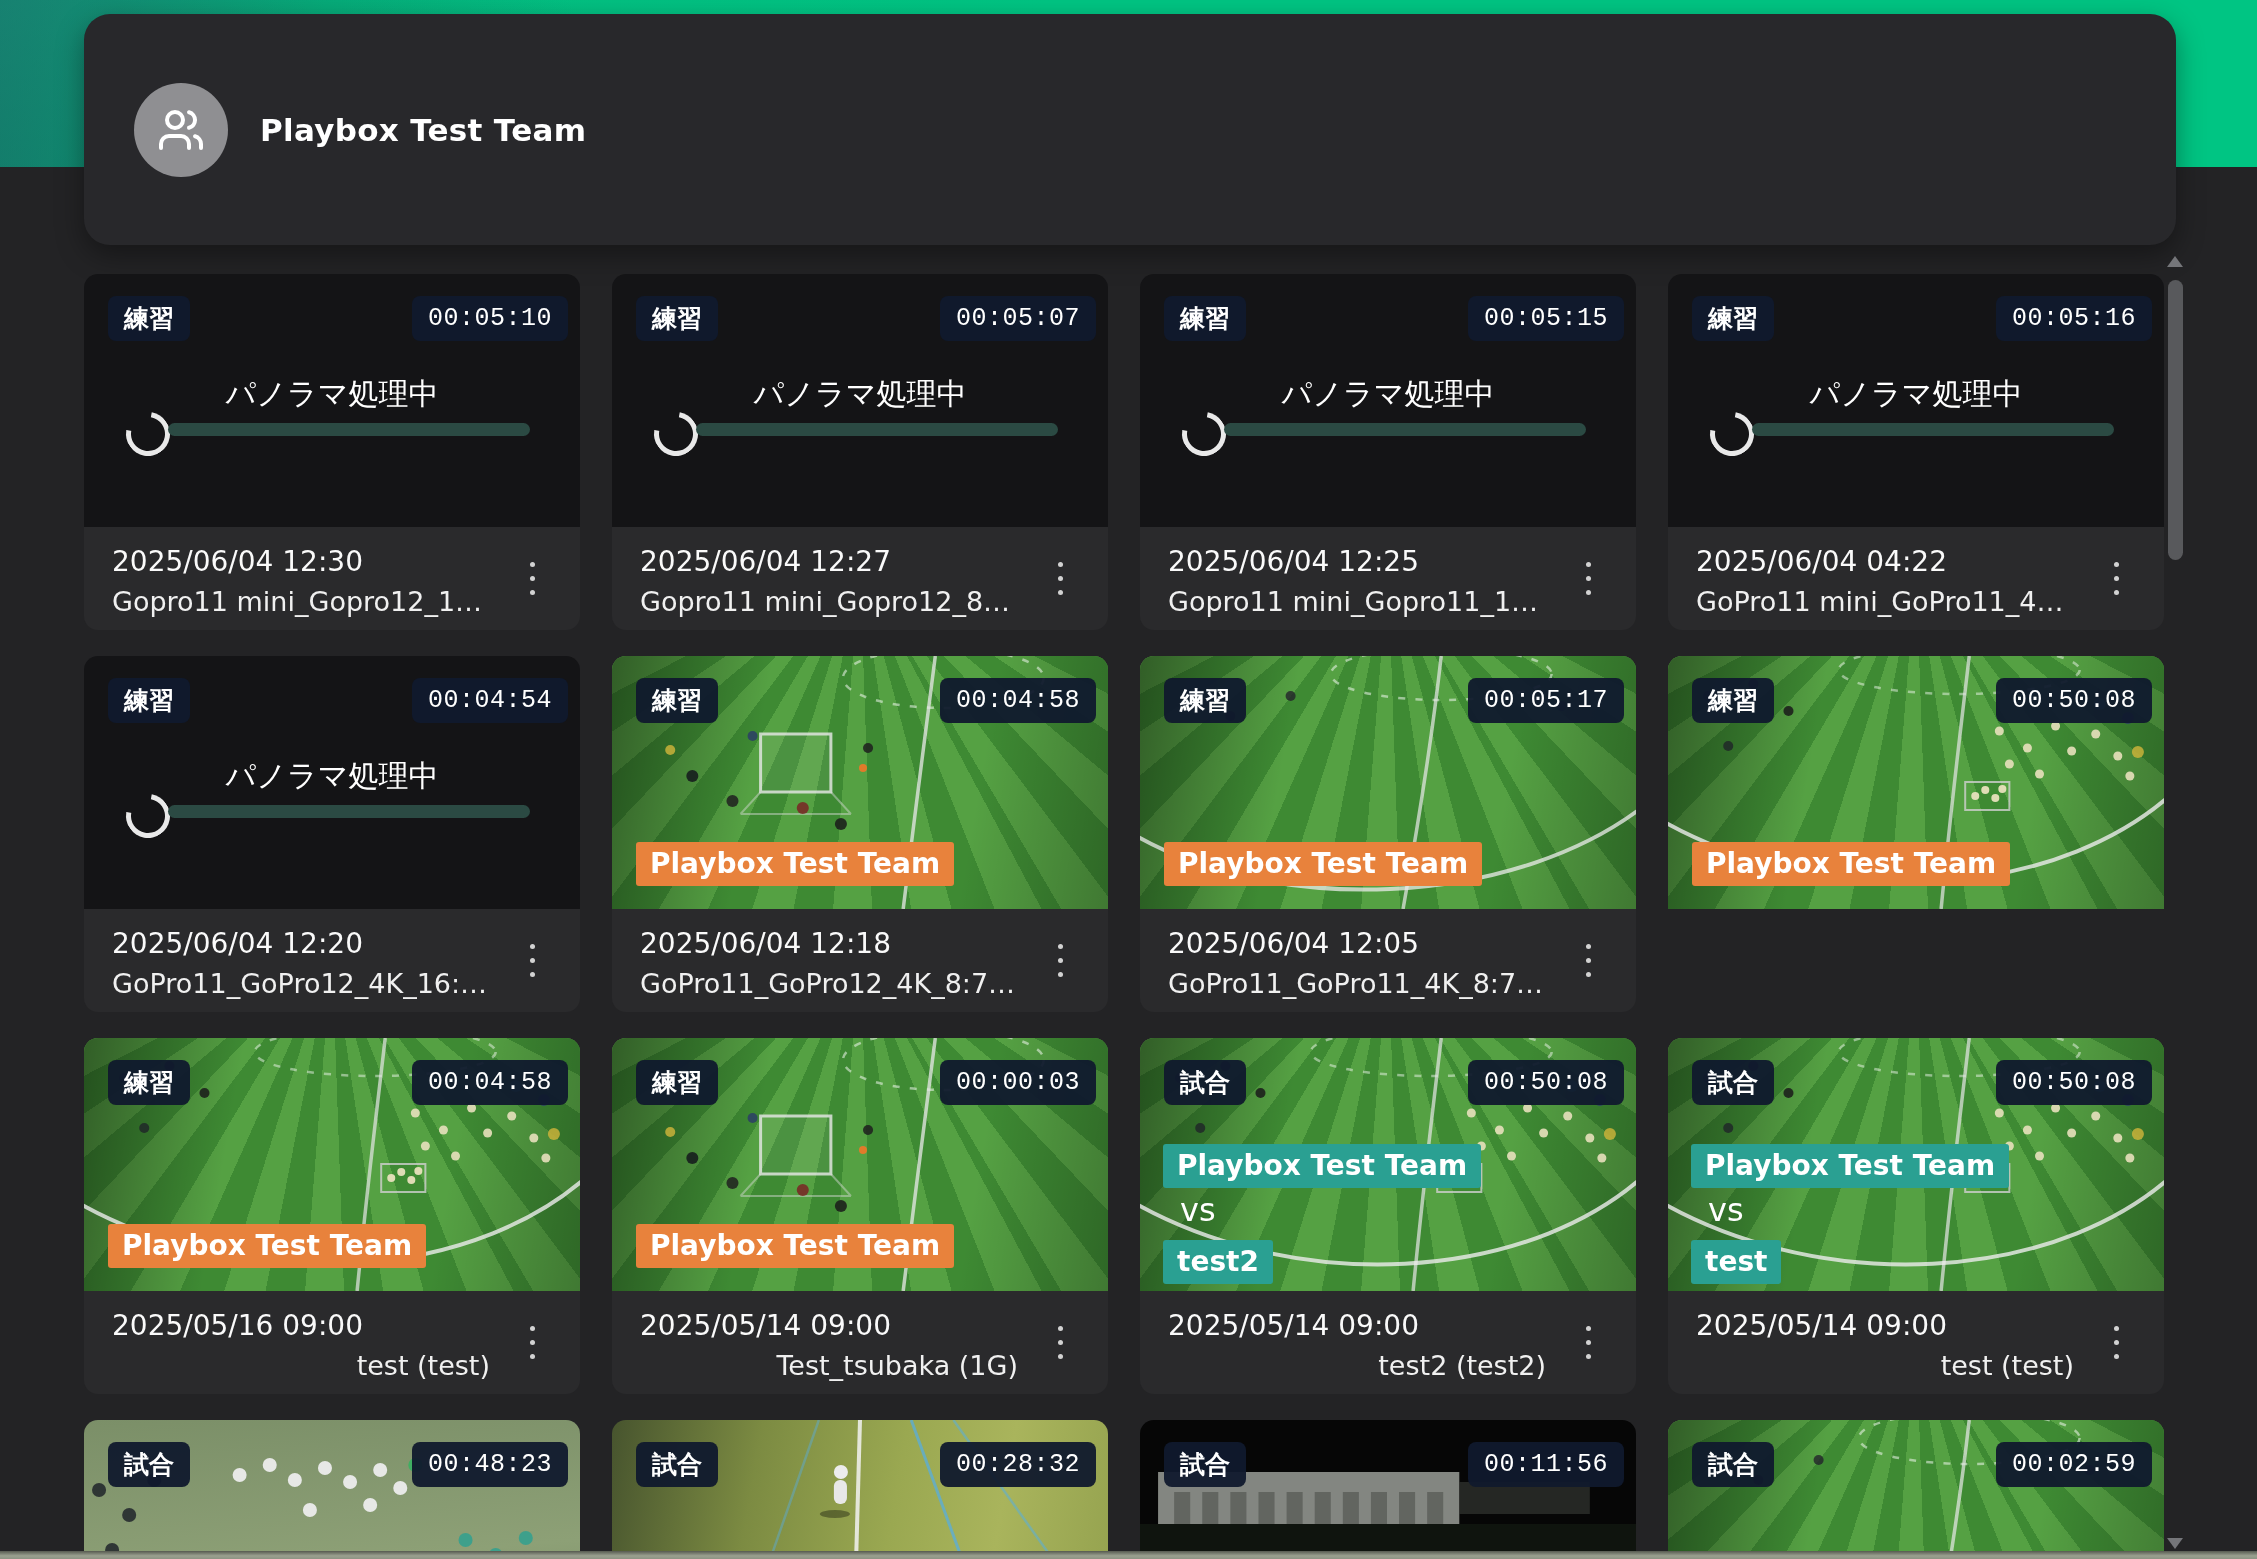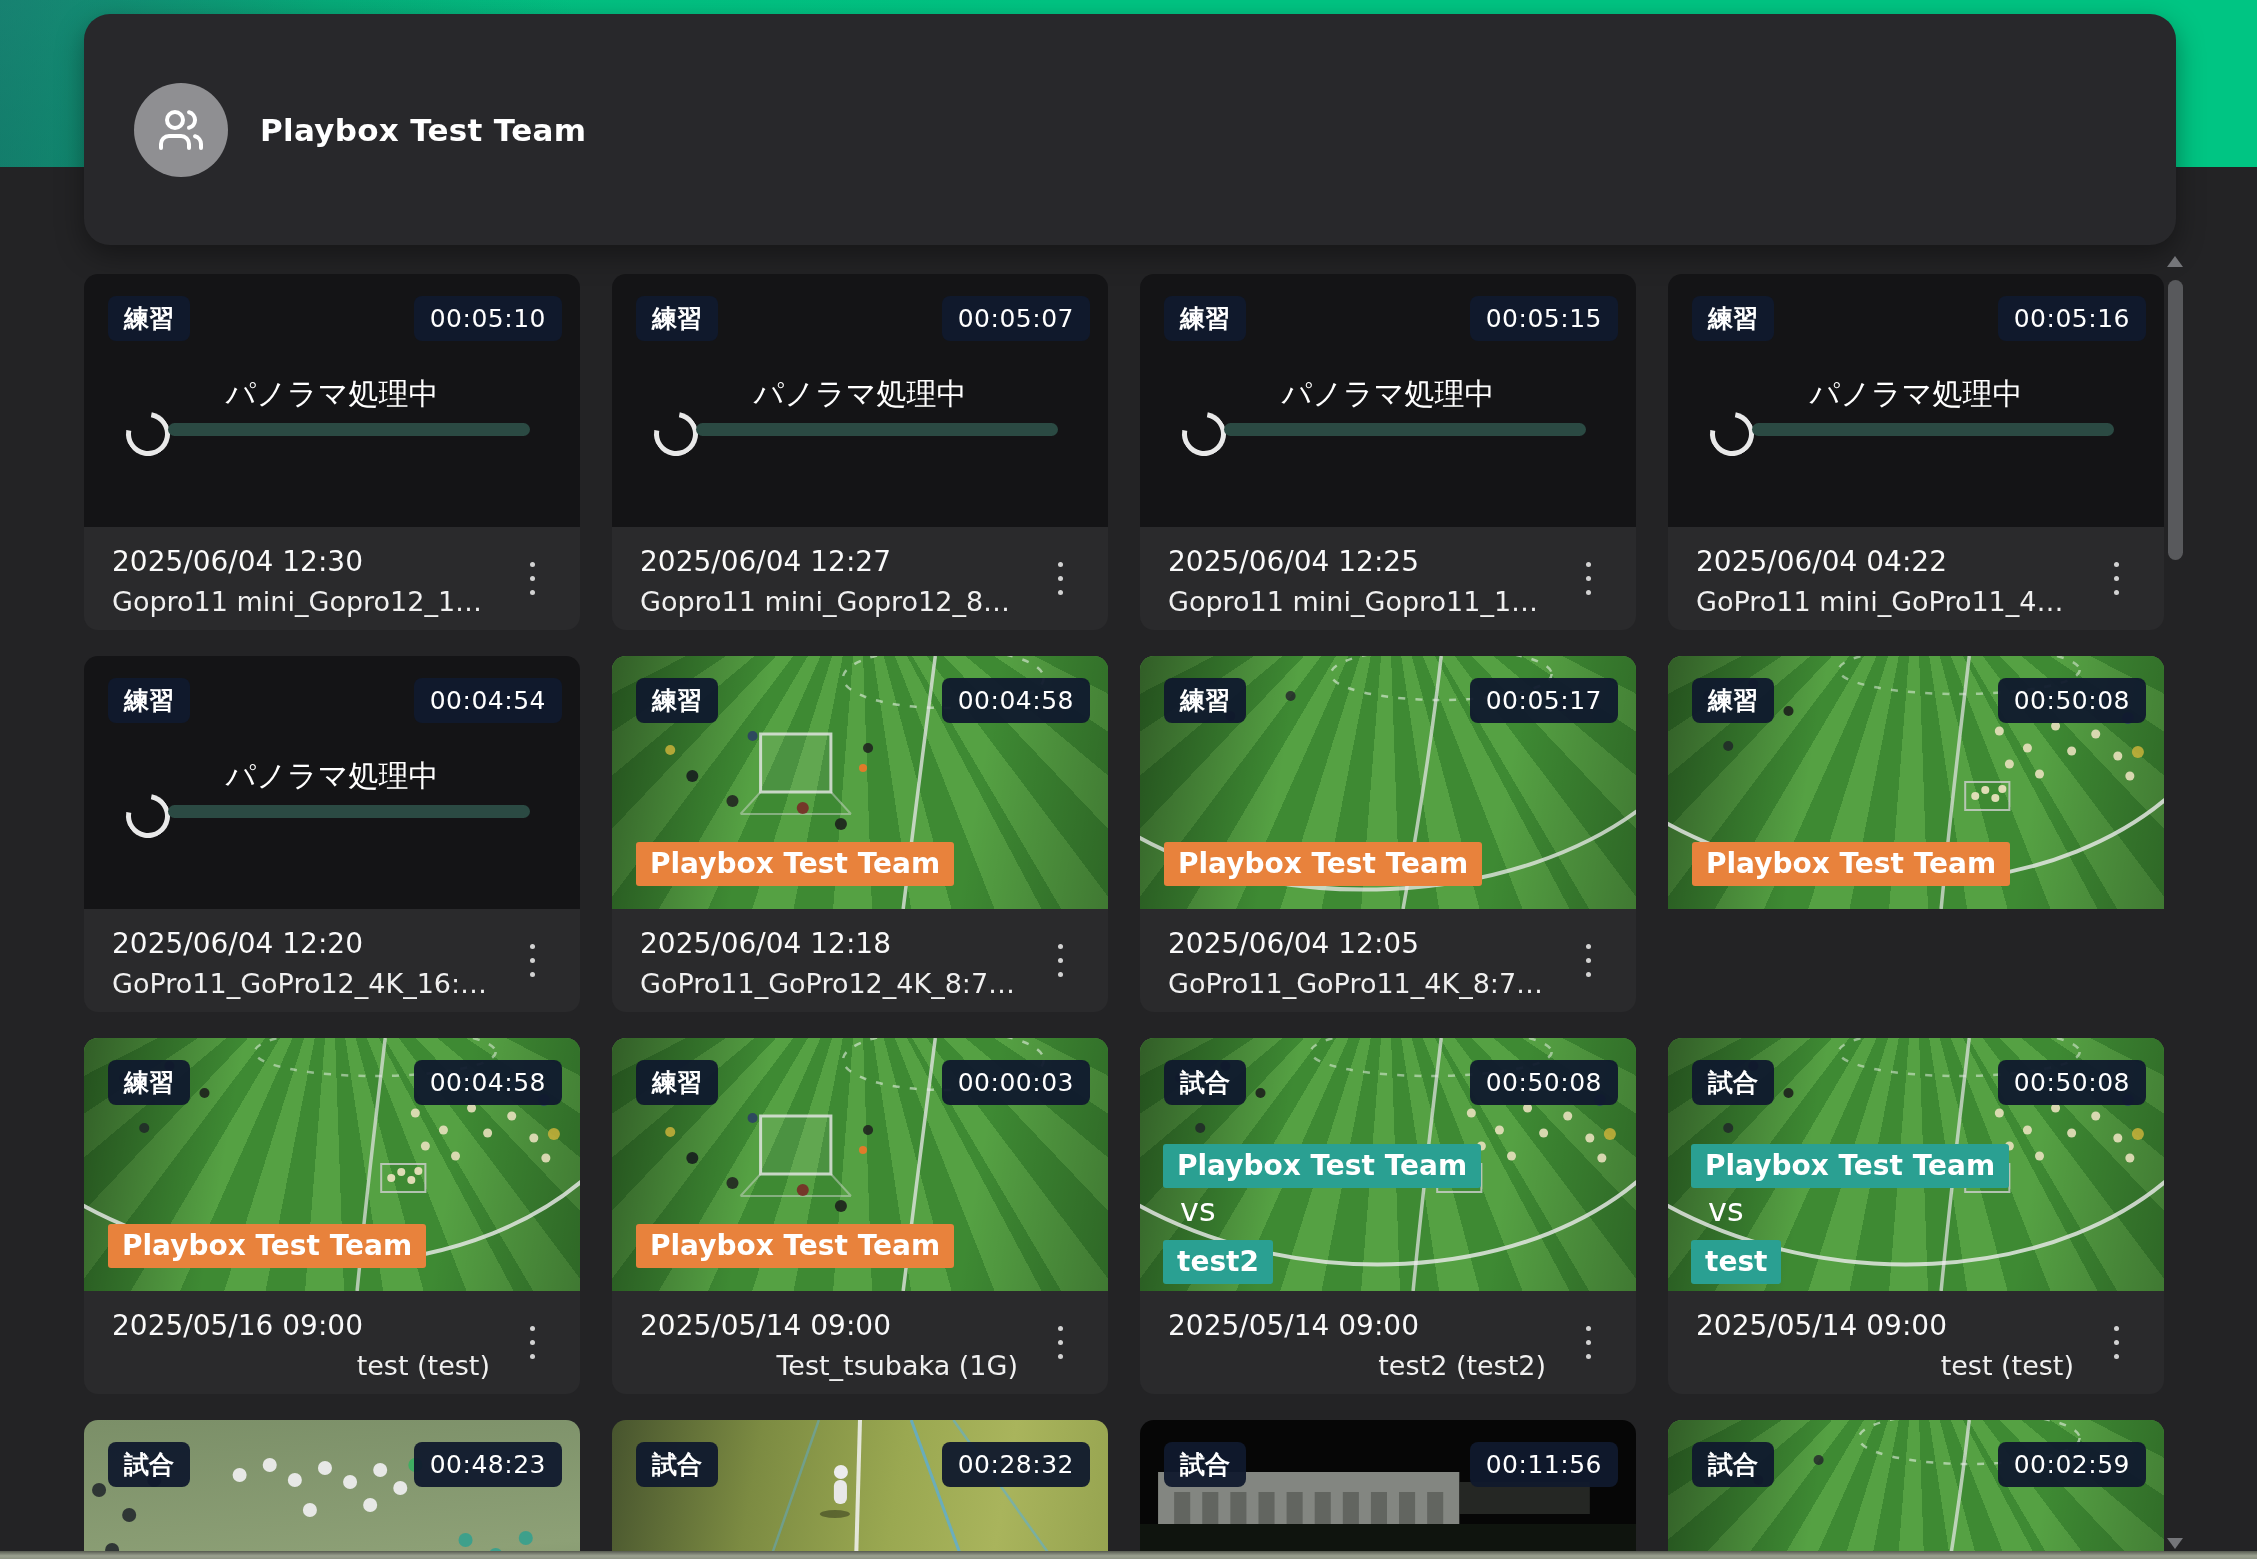--- a/index.html
+++ b/index.html
@@ -51,21 +51,21 @@
   .thumb--grass-blue{background:linear-gradient(100deg,#47542e 0%,#7c8b42 28%,#9aa851 55%,#a9b45c 75%,#93a14e 100%);}
   .thumb--stadium{background:#060606;}
   .thumb--proc{background:#141416;}
   
   .type-badge,.dur-badge{
     position:absolute;top:22px;z-index:3;
     background:rgba(16,25,45,.95);color:#fff;border-radius:8px;
     font-size:25px;font-weight:600;line-height:1;padding:10px 16px;
   }
   .type-badge{left:24px;}
-  .dur-badge{right:18px;font-weight:500;letter-spacing:.5px;}
+  .dur-badge{right:12px;font-weight:500;letter-spacing:.5px;font-family:Liberation Mono, monospace;}
   
   .proc-label{
     position:absolute;left:0;right:0;top:100px;text-align:center;z-index:2;
     color:#fff;font-size:30px;
   }
   .spinner{
     position:absolute;left:42px;top:138px;width:34px;height:34px;border-radius:50%;
     border:5px solid #e9e9e9;border-top-color:transparent;transform:rotate(-35deg);z-index:2;
   }
   .progress{

